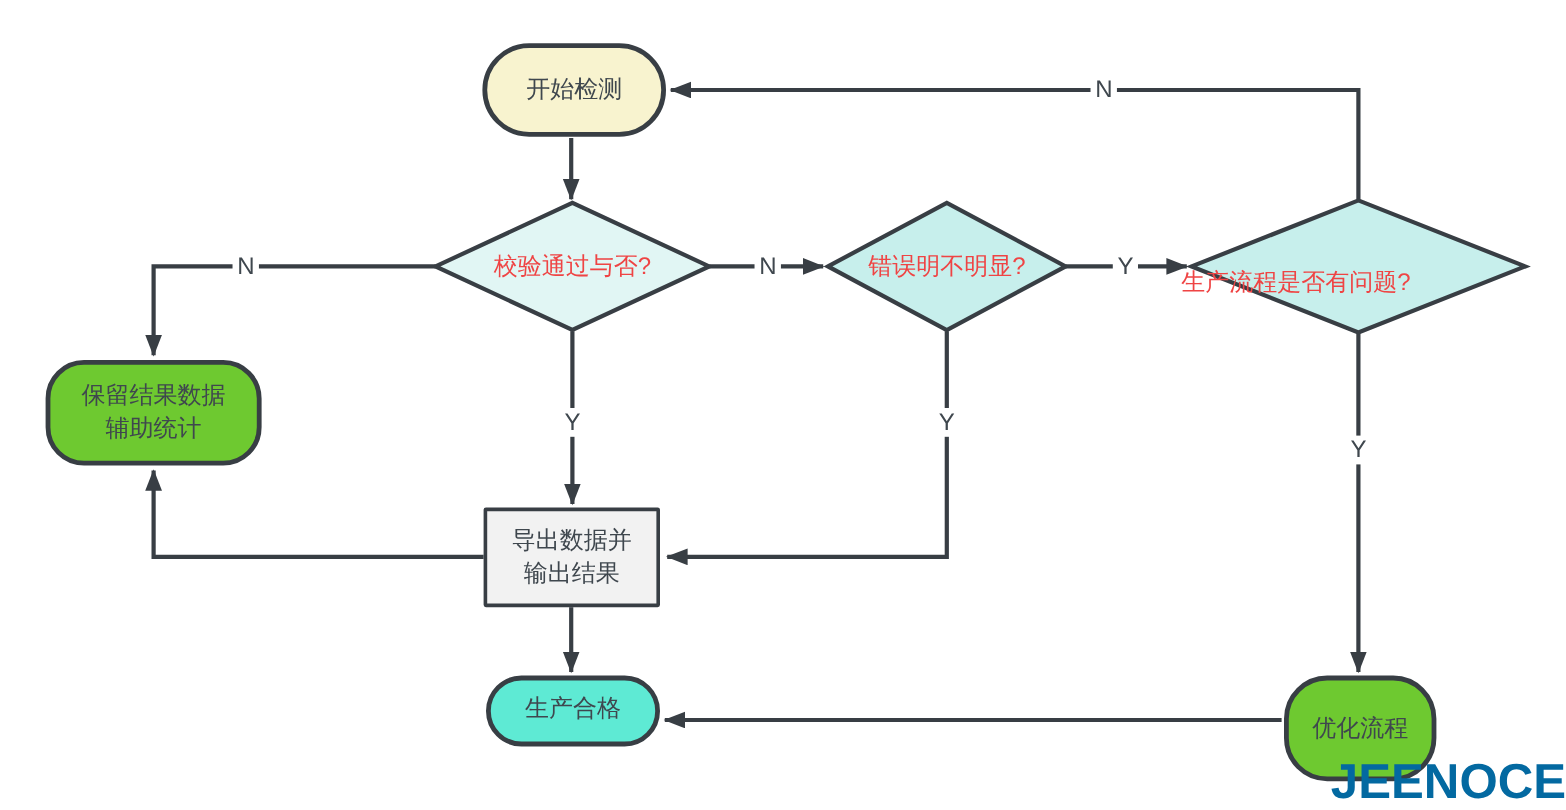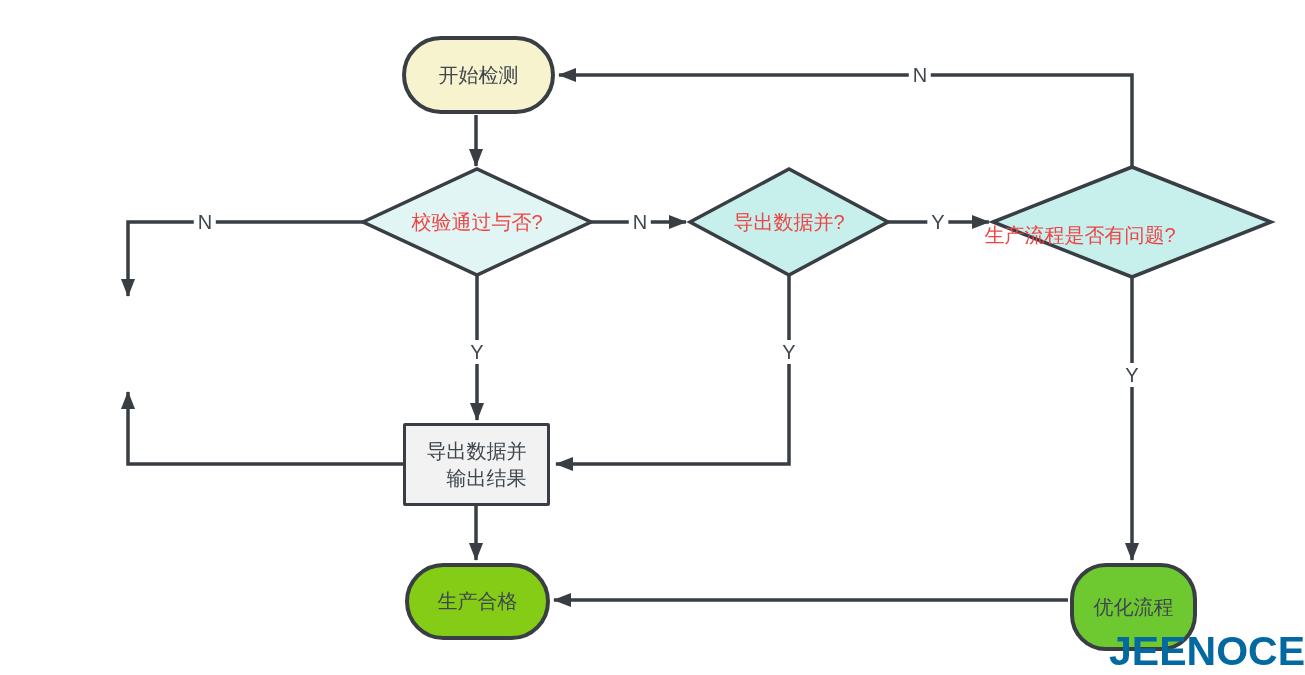--- a/index.html
+++ b/index.html
@@ -18,21 +18,21 @@
     position: absolute;
     left: 0; top: 0;
     width: 1305px; height: 675px;
   }
   .node {
     position: absolute;
     box-sizing: border-box;
     display: flex;
     align-items: center;
     justify-content: center;
-    text-align: right;
+    text-align: center;
     border: 4px solid #383e44;
     color: #3f474e;
     font-size: 20px;
     line-height: 1.35;
     white-space: pre-line;
   }
   .stadium { border-radius: 40px; }
   .rect { border-radius: 2px; border-width: 3.5px; }
   .diamond-label {
     position: absolute;
@@ -87,36 +87,40 @@
 
     <polygon points="363,222 477,169 591,222 477,275" fill="#e1f6f4" stroke="#383e44" stroke-width="3.5" stroke-linejoin="miter"></polygon>
     <polygon points="690,222 789,169 888,222 789,275" fill="#c7efec" stroke="#383e44" stroke-width="3.5" stroke-linejoin="miter"></polygon>
     <polygon points="993,222 1132,167 1271,222 1132,277" fill="#c7efec" stroke="#383e44" stroke-width="3.5" stroke-linejoin="miter"></polygon>
   </svg>
 
   <div class="node stadium" style="left:402px; top:36px; width:153px; height:78px; background:#f8f3cf;">
     <span>开始检测</span>
   </div>
 
+  <div class="node stadium" style="left:38px; top:300px; width:180px; height:88px; background:#6ec930; border-radius:32px;">
+    <span>保留结果数据
+辅助统计</span>
+  </div>
 
   <div class="node rect" style="left:403px; top:423px; width:147px; height:83px; background:#f2f2f2;">
     <span>导出数据并
 输出结果</span>
   </div>
 
-  <div class="node stadium" style="left:405px; top:563px; width:145px; height:77px; background:#84cc16;">
+  <div class="node stadium" style="left:405px; top:563px; width:145px; height:59px; background:#5eead4;font-family:Liberation Mono, monospace;">
     <span>生产合格</span>
   </div>
 
   <div class="node stadium" style="left:1070px; top:563px; width:127px; height:88px; background:#6ec930; border-radius:36px;">
     <span>优化流程</span>
   </div>
 
   <div class="diamond-label" style="left:477px; top:222px;">校验通过与否?</div>
-  <div class="diamond-label" style="left:789px; top:222px;">导出数据并?</div>
+  <div class="diamond-label" style="left:789px; top:222px;">错误明不明显?</div>
   <div class="diamond-label" style="left:1080px; top:222px;margin-top:13px;">生产流程是否有问题?</div>
 
   <div class="edge-label" style="left:205px; top:222px;">N</div>
   <div class="edge-label" style="left:640px; top:222px;">N</div>
   <div class="edge-label" style="left:938px; top:222px;">Y</div>
   <div class="edge-label" style="left:920px; top:75px;">N</div>
   <div class="edge-label" style="left:477px; top:352px;">Y</div>
   <div class="edge-label" style="left:789px; top:352px;">Y</div>
   <div class="edge-label" style="left:1132px; top:375px;">Y</div>
 

